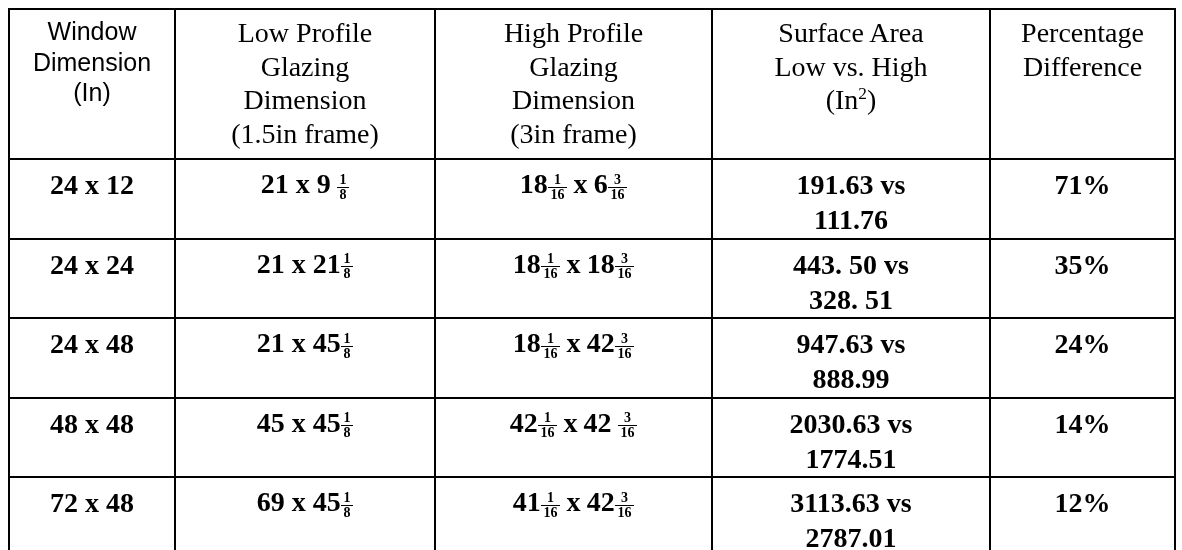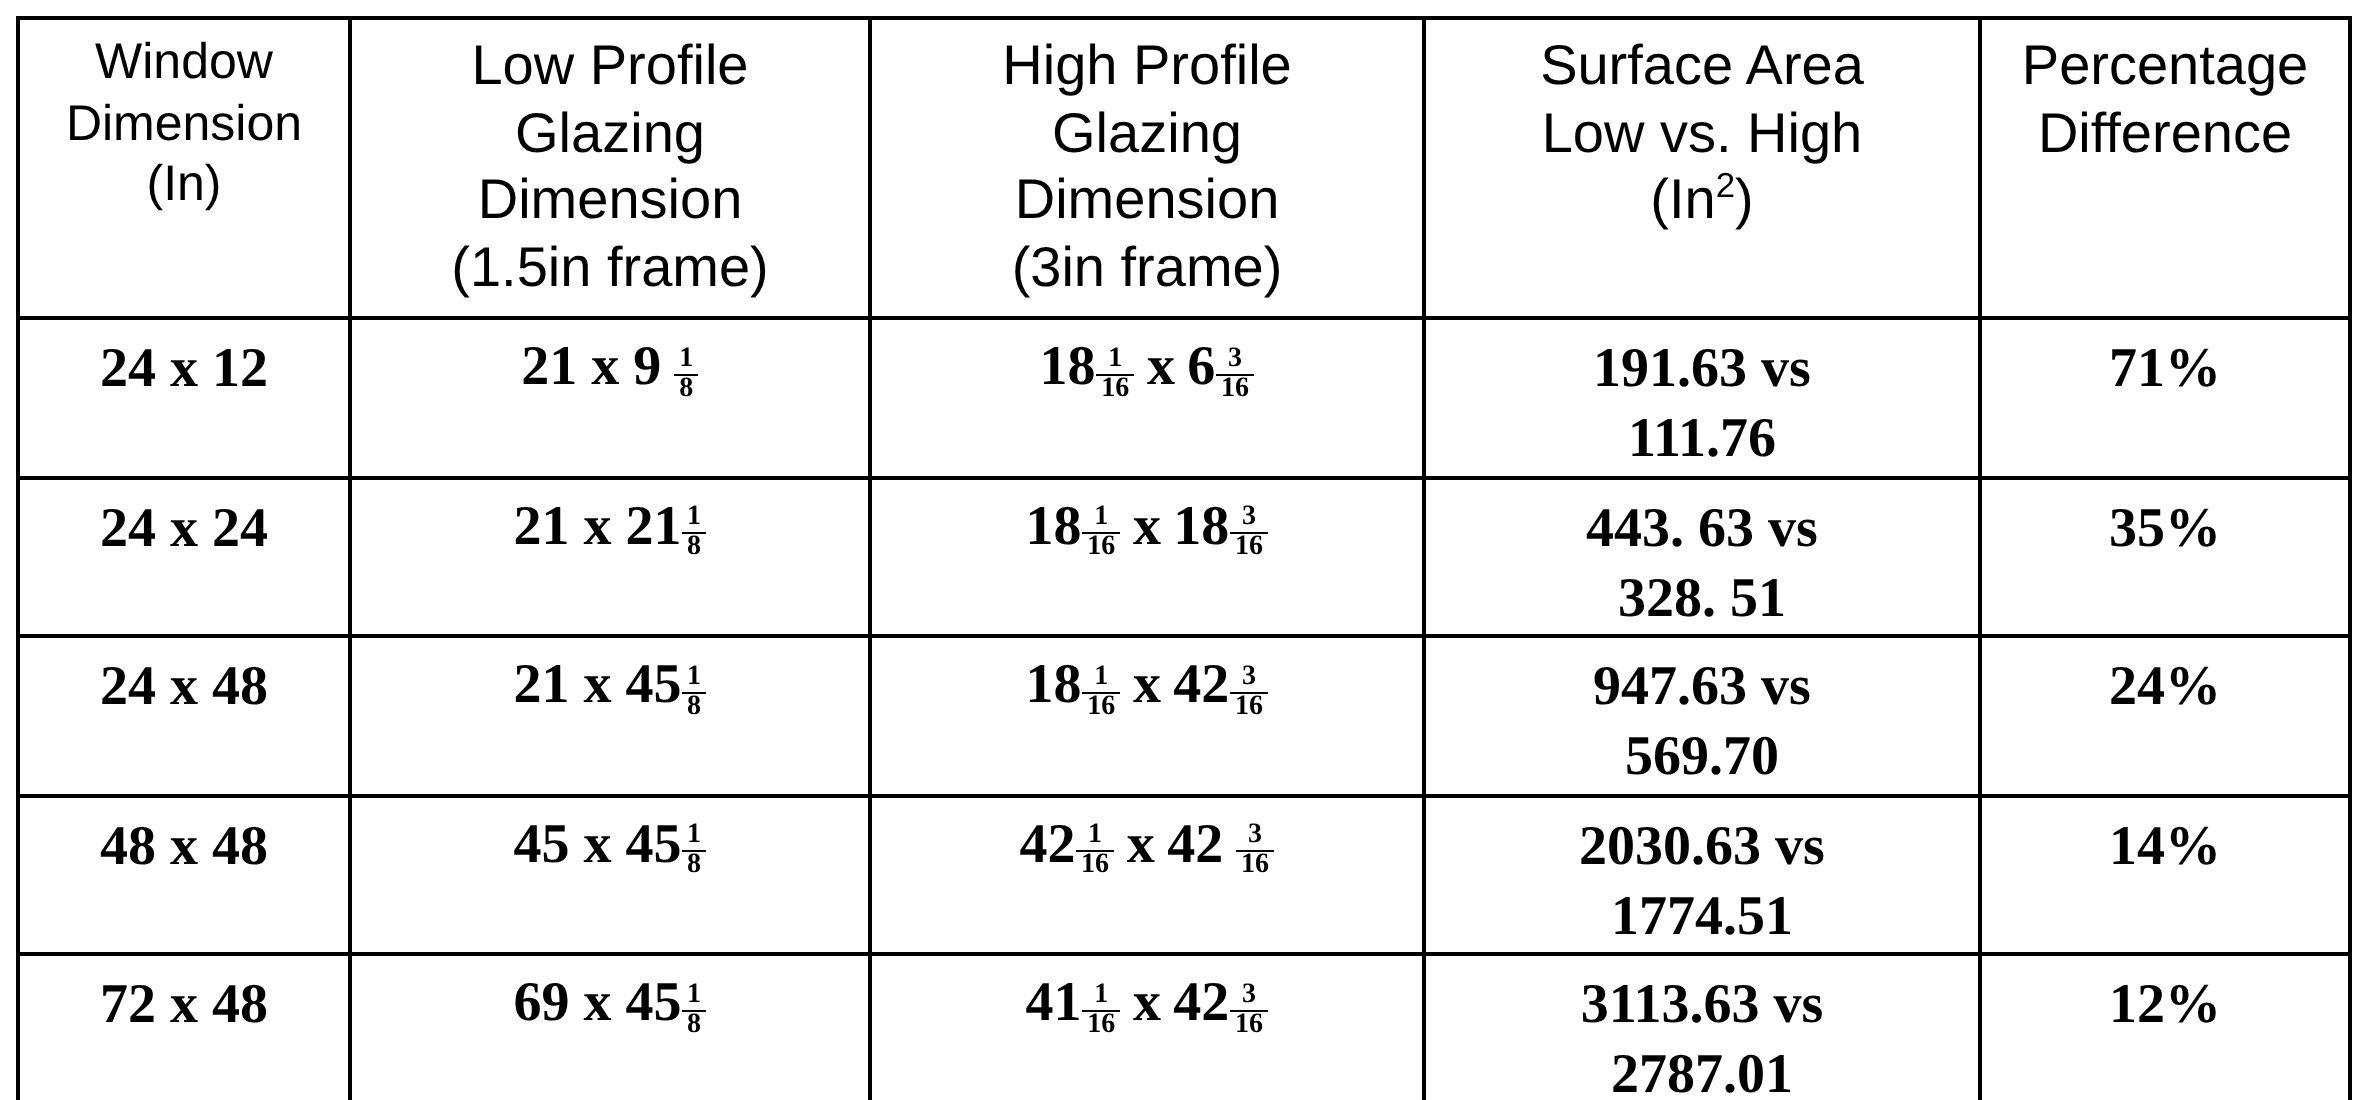--- a/index.html
+++ b/index.html
@@ -51,21 +51,21 @@
   
   thead th {
     height: 148px;
     font-weight: normal;
   }
   .hdr-inner {
     padding-top: 6px;
     line-height: 1.20;
   }
   .hdr-serif {
-    font-family: Liberation Sans, sans-serif;
+    font-family: Liberation Serif, serif;
     font-size: 28px;
   }
   .hdr-sans {
     font-family: "Liberation Sans", sans-serif;
     font-size: 25px;
     line-height: 1.22;
   }
   .hdr-line { display: block; white-space: nowrap; }
   sup.sq {
     font-size: 0.62em;
@@ -204,21 +204,21 @@
               <span class="cell-line"><span>21 x 21</span><span class="frac"><span class="num">1</span><span class="den">8</span></span></span>
             </div>
           </td>
           <td class="dim">
             <div class="cell-inner">
               <span class="cell-line"><span>18</span><span class="frac"><span class="num">1</span><span class="den">16</span></span><span class="gap"></span><span>x</span><span class="gap"></span><span>18</span><span class="frac"><span class="num">3</span><span class="den">16</span></span></span>
             </div>
           </td>
           <td>
             <div class="cell-inner">
-              <span class="cell-line">443. 63 vs</span>
+              <span class="cell-line">443. 50 vs</span>
               <span class="cell-line">328. 51</span>
             </div>
           </td>
           <td>
             <div class="cell-inner">
               <span class="cell-line">35%</span>
             </div>
           </td>
         </tr>
         <tr>
@@ -233,21 +233,21 @@
             </div>
           </td>
           <td class="dim">
             <div class="cell-inner">
               <span class="cell-line"><span>18</span><span class="frac"><span class="num">1</span><span class="den">16</span></span><span class="gap"></span><span>x</span><span class="gap"></span><span>42</span><span class="frac"><span class="num">3</span><span class="den">16</span></span></span>
             </div>
           </td>
           <td>
             <div class="cell-inner">
               <span class="cell-line">947.63 vs</span>
-              <span class="cell-line">569.70</span>
+              <span class="cell-line">888.99</span>
             </div>
           </td>
           <td>
             <div class="cell-inner">
               <span class="cell-line">24%</span>
             </div>
           </td>
         </tr>
         <tr>
           <td>

